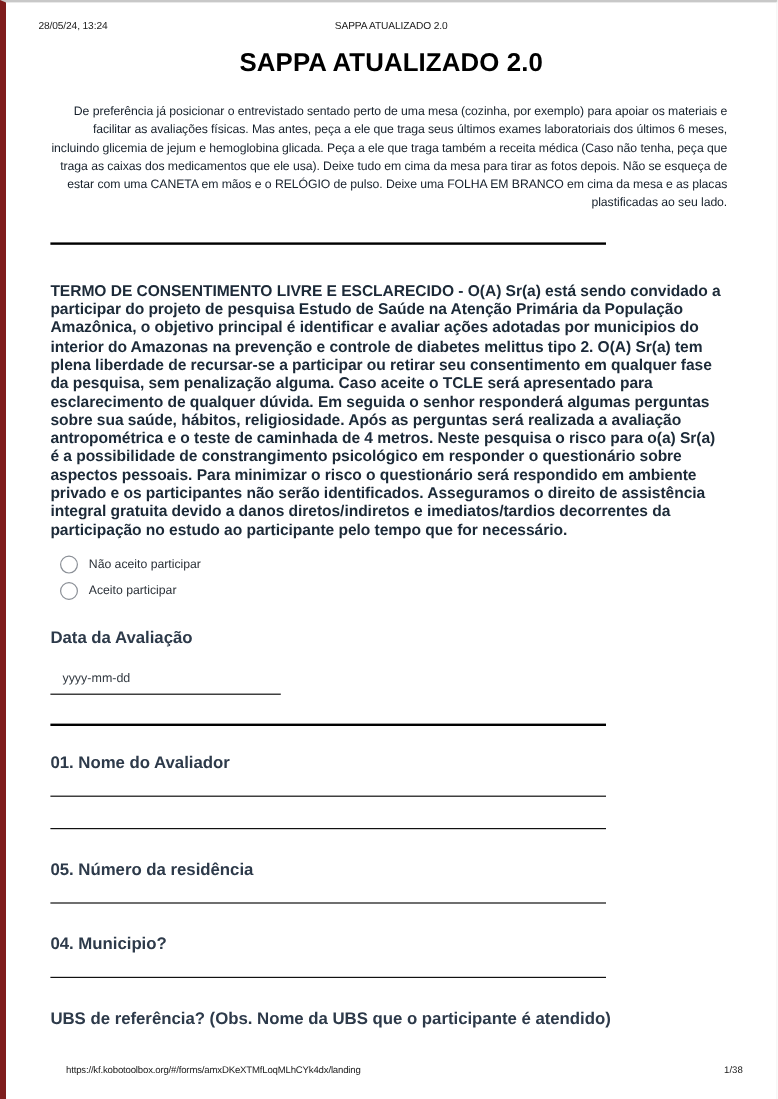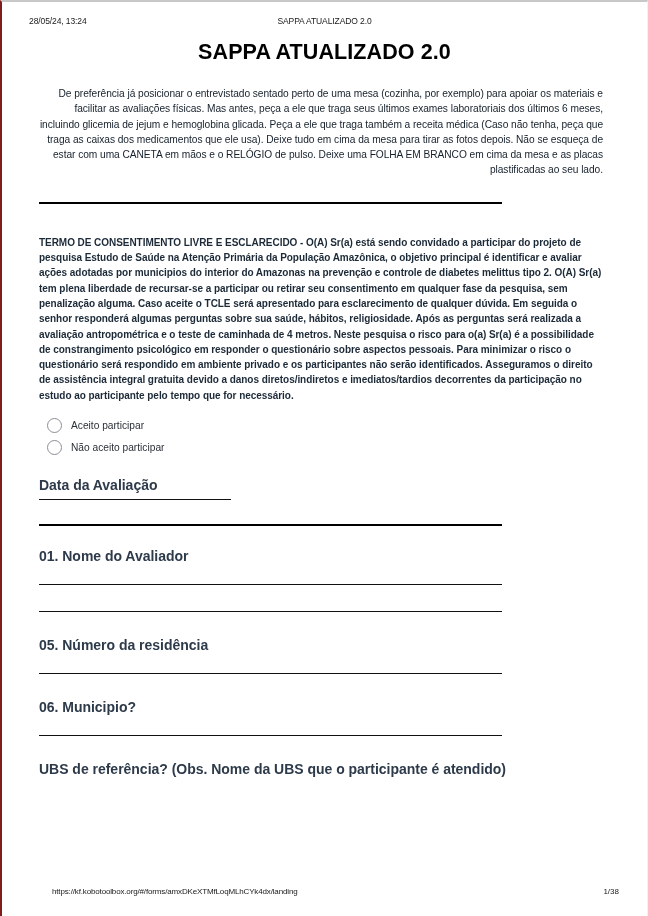--- a/index.html
+++ b/index.html
@@ -13,21 +13,21 @@
     color: #000000;
     -webkit-font-smoothing: antialiased;
   }
   .page {
     position: relative;
     width: 648px;
     height: 916px;
     box-sizing: border-box;
     background: #ffffff;
     border-top: 2px solid #c8c8c8;
-    border-left: 2px solid #7f1d1d;
+    border-left: 5px solid #7f1d1d;
     border-right: 1px solid #f2f2f2;
     overflow: hidden;
   }
   
   .print-header {
     position: absolute;
     top: 14px;
     left: 0;
     right: 0;
     height: 14px;
@@ -78,21 +78,21 @@
   }
   .rule {
     height: 0;
     border-top: 2px solid #000000;
     width: 463px;
     margin: 0;
   }
   .rule-gap-top { margin-top: 24px; }
   p.tcle {
     margin: 0;
-    font-size: 10px;
+    font-size: 13px;
     line-height: 15.3px;
     font-weight: bold;
     color: #1c2a38;
     letter-spacing: -0.05px;
   }
   
   .radio-group { margin-top: 11px; }
   .radio-row {
     display: flex;
     align-items: center;
@@ -186,30 +186,31 @@
 
     <div class="rule rule-gap-top"></div>
 
     <div style="height:31px"></div>
 
     <p class="tcle">TERMO DE CONSENTIMENTO LIVRE E ESCLARECIDO - O(A) Sr(a) está sendo convidado a participar do projeto de pesquisa Estudo de Saúde na Atenção Primária da População Amazônica, o objetivo principal é identificar e avaliar ações adotadas por municipios do interior do Amazonas na prevenção e controle de diabetes melittus tipo 2. O(A) Sr(a) tem plena liberdade de recursar-se a participar ou retirar seu consentimento em qualquer fase da pesquisa, sem penalização alguma. Caso aceite o TCLE será apresentado para esclarecimento de qualquer dúvida. Em seguida o senhor responderá algumas perguntas sobre sua saúde, hábitos, religiosidade. Após as perguntas será realizada a avaliação antropométrica e o teste de caminhada de 4 metros. Neste pesquisa o risco para o(a) Sr(a) é a possibilidade de constrangimento psicológico em responder o questionário sobre aspectos pessoais. Para minimizar o risco o questionário será respondido em ambiente privado e os participantes não serão identificados. Asseguramos o direito de assistência integral gratuita devido a danos diretos/indiretos e imediatos/tardios decorrentes da participação no estudo ao participante pelo tempo que for necessário.</p>
 
     <div class="radio-group">
       <div class="radio-row">
         <span class="radio-circle"></span>
-        <span class="radio-label">Aceito participar</span>
+        <span class="radio-label">Não aceito participar</span>
       </div>
       <div class="radio-row">
         <span class="radio-circle"></span>
-        <span class="radio-label">Não aceito participar</span>
+        <span class="radio-label">Aceito participar</span>
       </div>
     </div>
 
     <div class="date-block">
       <div class="field-label">Data da Avaliação</div>
+      <div class="date-value">yyyy-mm-dd</div>
       <div class="date-underline"></div>
     </div>
 
     <div class="rule sep-after-date"></div>
 
     <div style="height:23px"></div>
 
     <div class="q-block">
       <div class="field-label">01. Nome do Avaliador</div>
       <div class="field-line"></div>
@@ -219,21 +220,21 @@
       <div class="field-line"></div>
     </div>
 
     <div class="q-block">
       <div class="field-label">05. Número da residência</div>
       <div class="field-line"></div>
     </div>
 
 
     <div class="q-block">
-      <div class="field-label">06. Municipio?</div>
+      <div class="field-label">04. Municipio?</div>
       <div class="field-line"></div>
     </div>
 
     <div class="q-block">
       <div class="field-label">UBS de referência? (Obs. Nome da UBS que o participante é atendido)</div>
 
     </div>
 
   </div>
 

